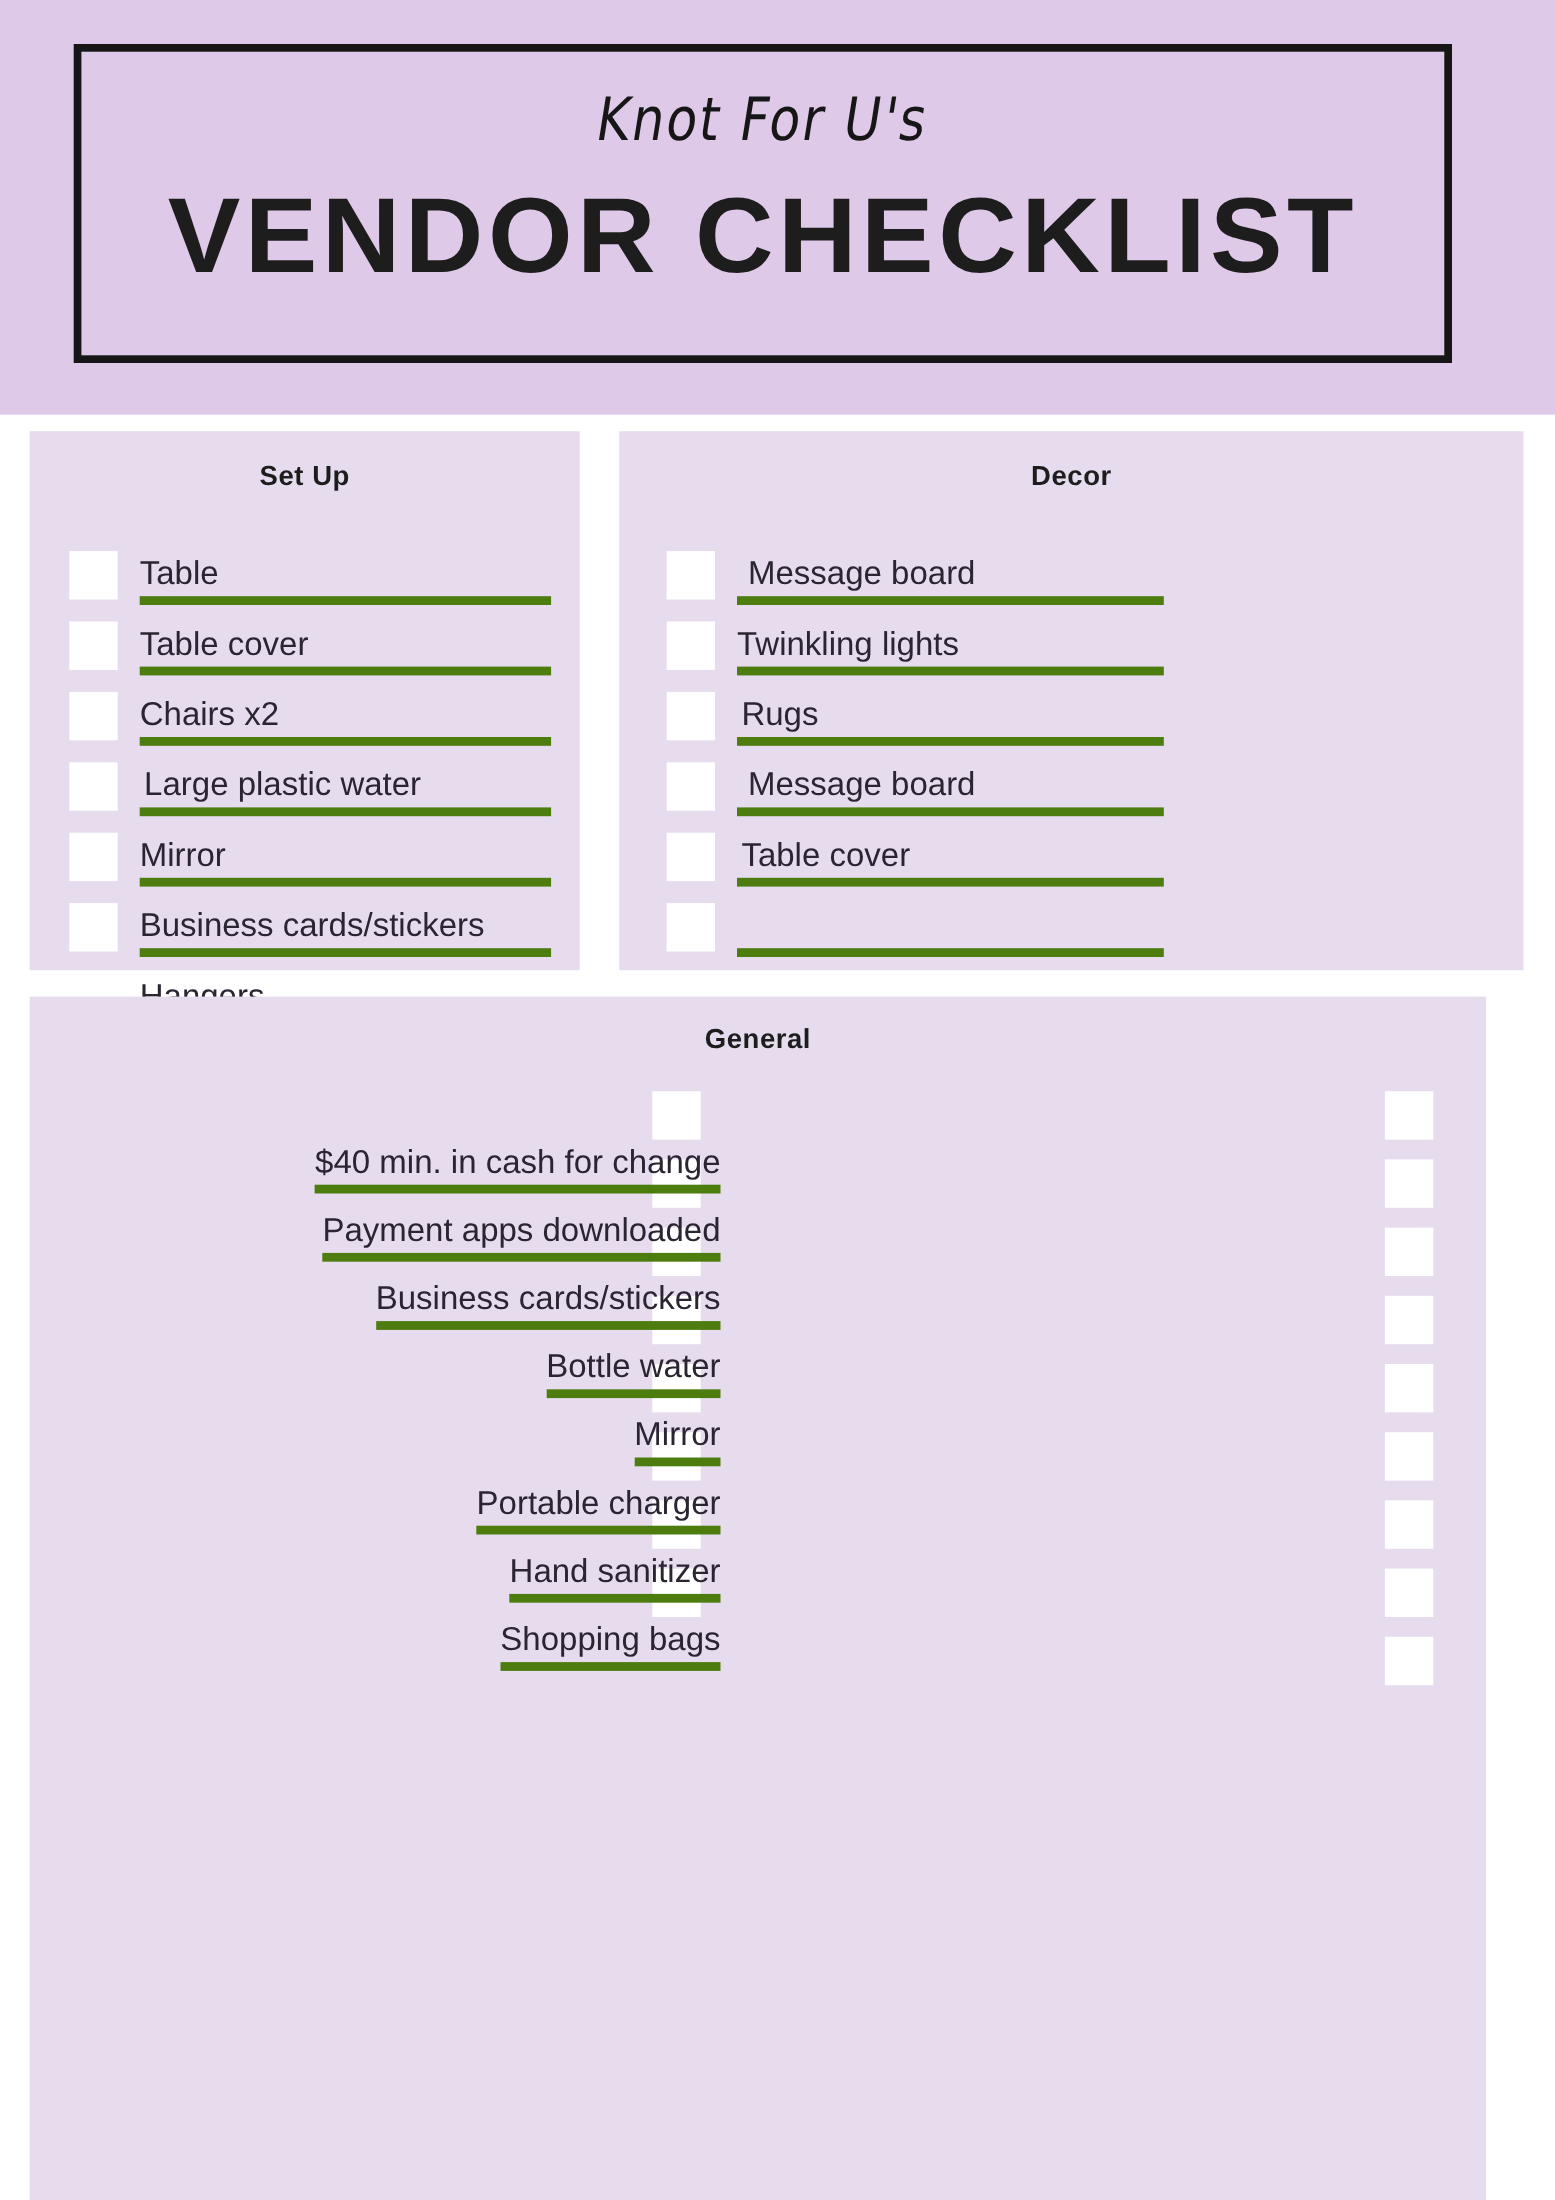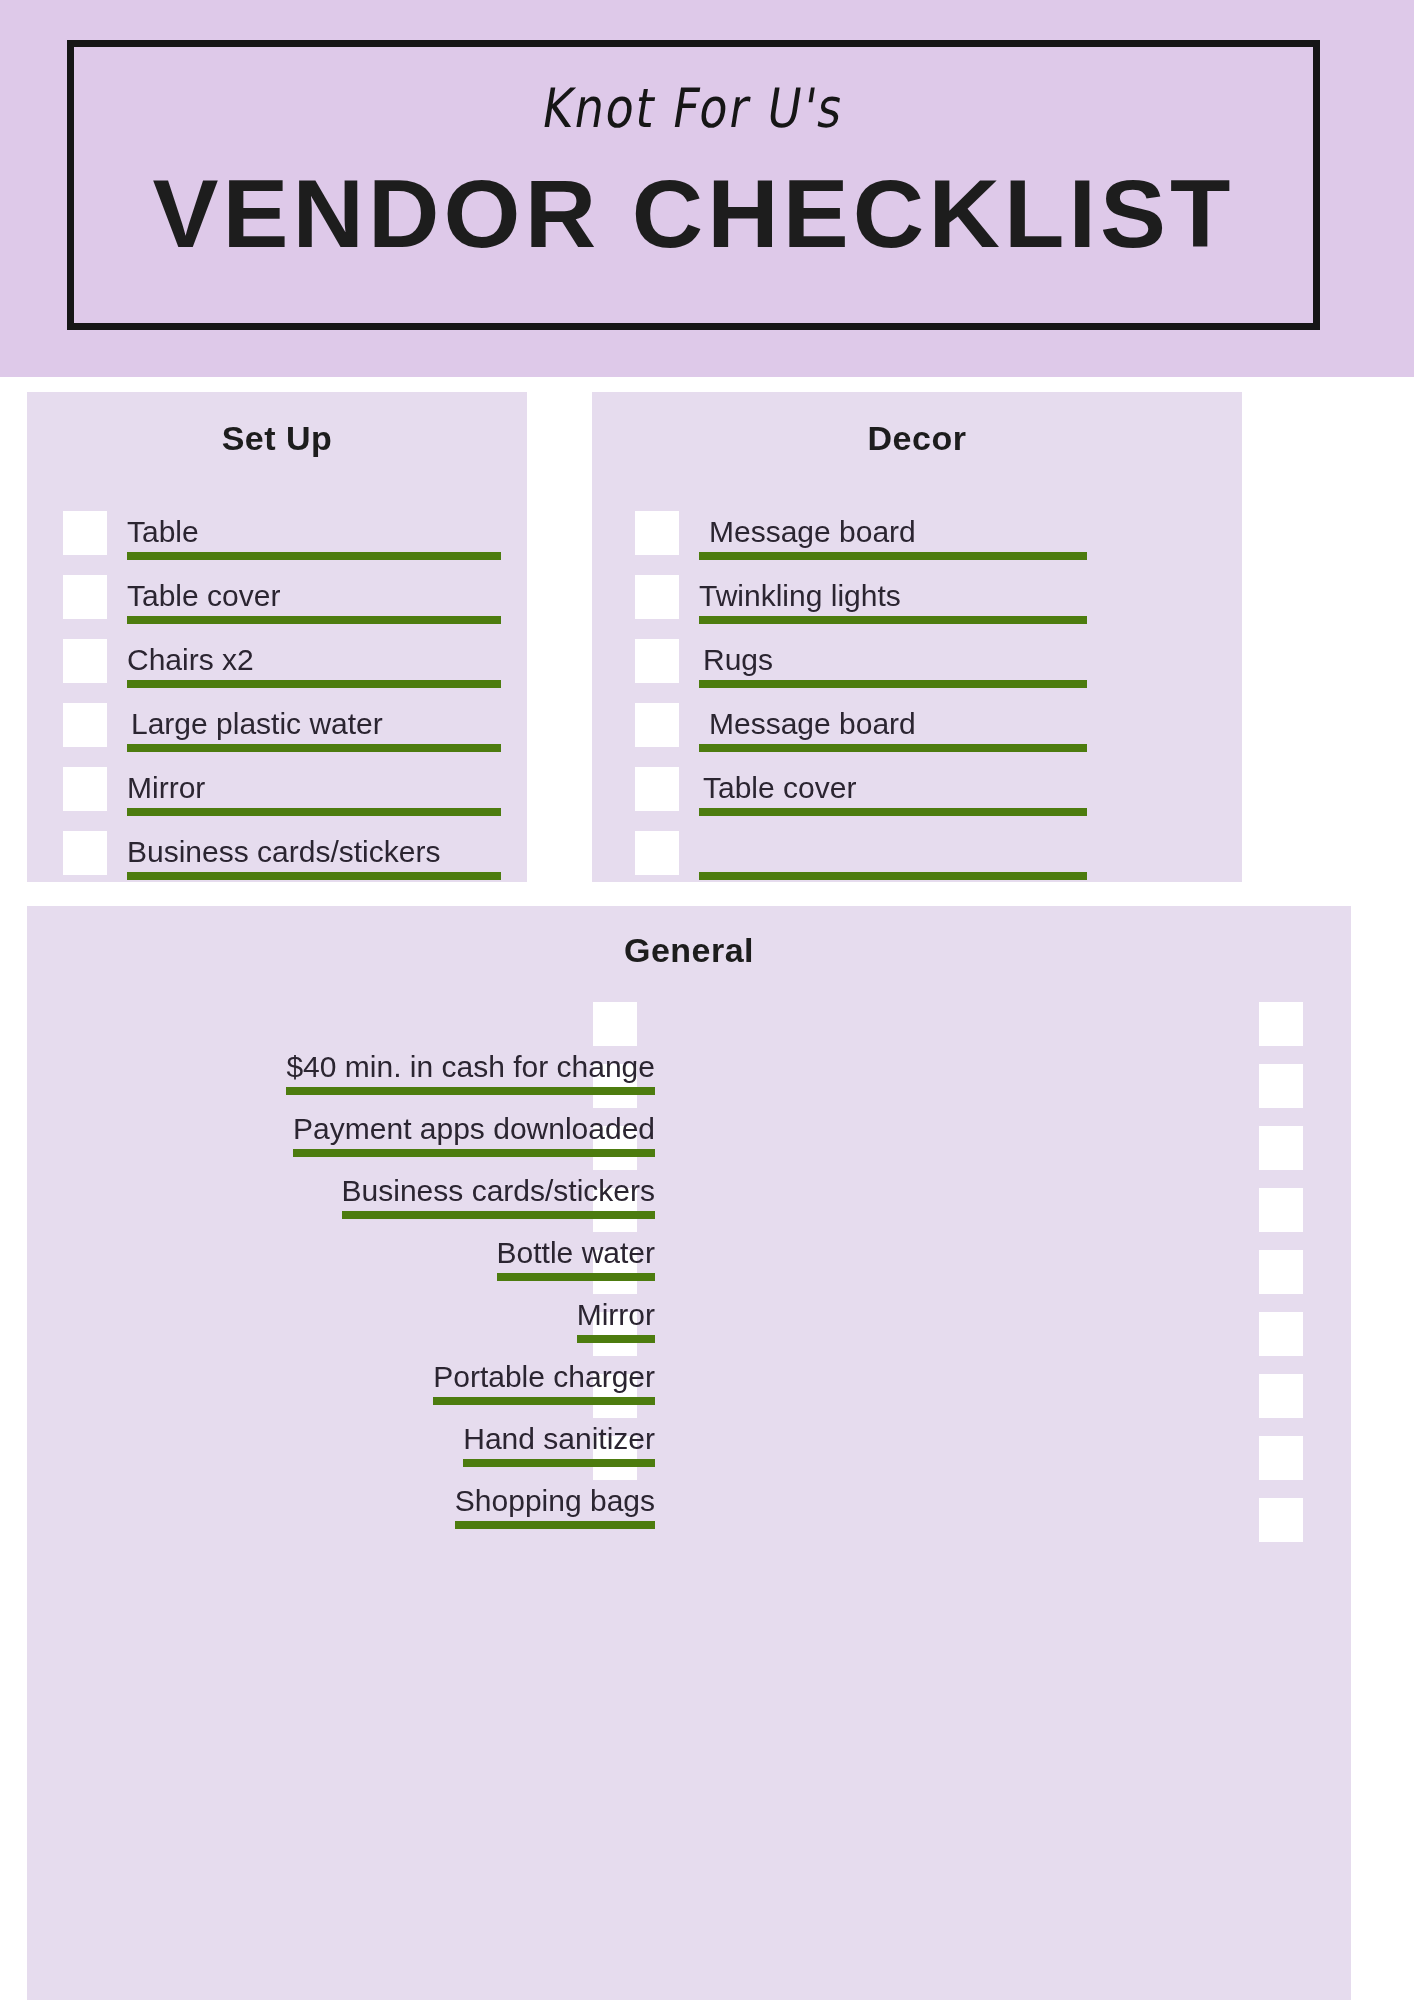--- a/index.html
+++ b/index.html
@@ -69,38 +69,38 @@
   }
 
   #card-setup {
     left: 27px;
     top: 392px;
     width: 500px;
     height: 490px;
   }
 
   #card-decor {
-    left: 592px;
+    left: 563px;
     top: 392px;
-    width: 650px;
+    width: 822px;
     height: 490px;
   }
 
   #card-general {
     left: 27px;
     top: 906px;
     width: 1324px;
     height: 1094px;
   }
 
   .card-title {
     text-align: center;
     font-family: "Liberation Sans", sans-serif;
     font-weight: 700;
-    font-size: 34px;
+    font-size: 25px;
     letter-spacing: 0.5px;
     color: #1d1d1d;
   }
 
   #card-setup .card-title,
   #card-decor .card-title { margin-top: 27px; }
 
   #card-general .card-title { margin-top: 25px; }
 
   

